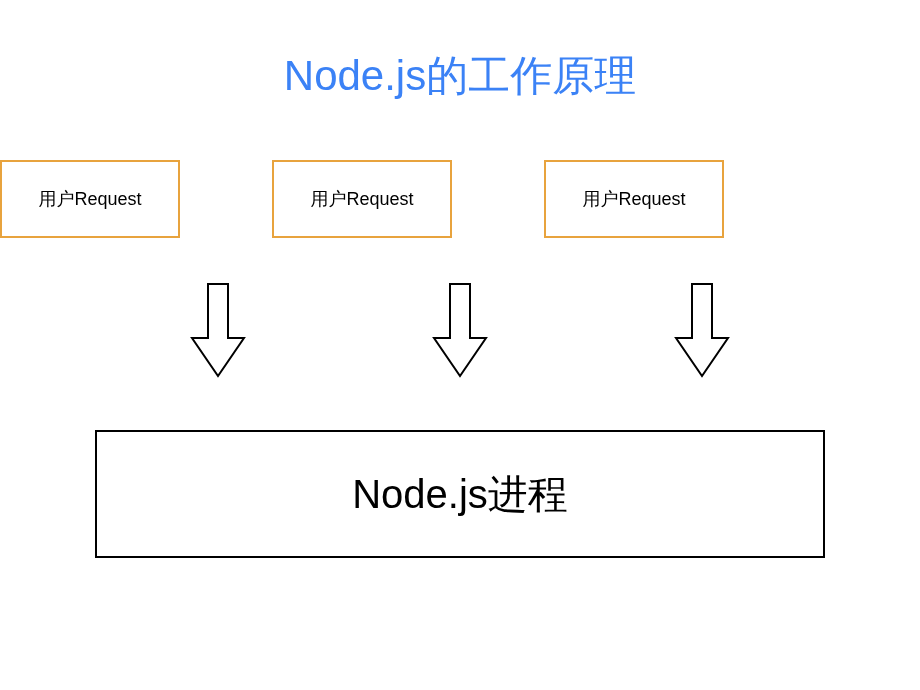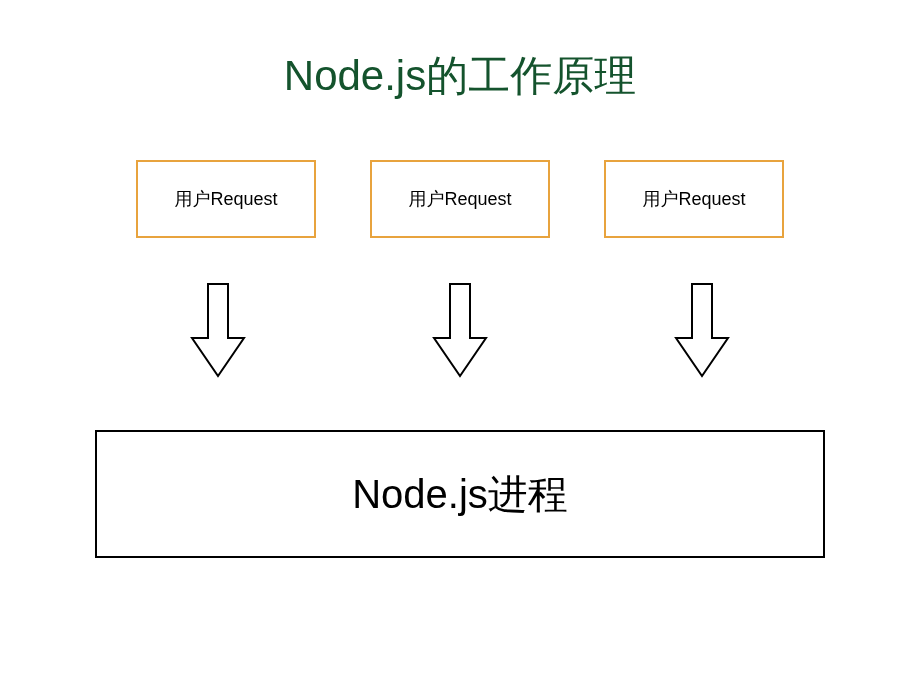--- a/index.html
+++ b/index.html
@@ -6,32 +6,31 @@
     body {
       width: 920px;
       height: 690px;
       background: #fff;
       font-family: "Microsoft YaHei", "SimSun", Arial, sans-serif;
       position: relative;
     }
     .title {
       text-align: center;
       font-size: 42px;
-      color: #14532d;
+      color: #3b82f6;
       padding-top: 48px;
       font-weight: 400;
     }
     .req-row {
       position: absolute;
       top: 160px;
       left: 0;
       width: 100%;
       display: flex;
-      justify-content: center;
-      gap: 54px;
+      gap: 92px;
     }
     .req-box {
       width: 180px;
       height: 78px;
       border: 2px solid #E8A33D;
       display: flex;
       align-items: center;
       justify-content: center;
       font-size: 18px;
       color: #000;

